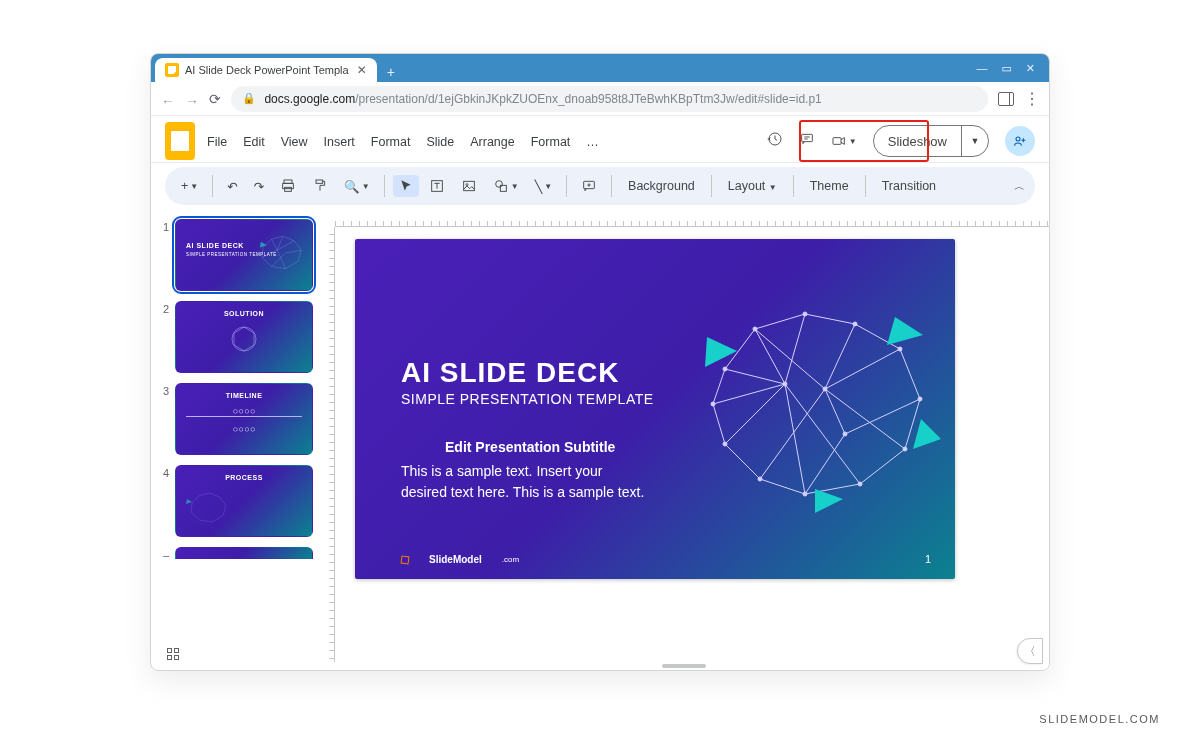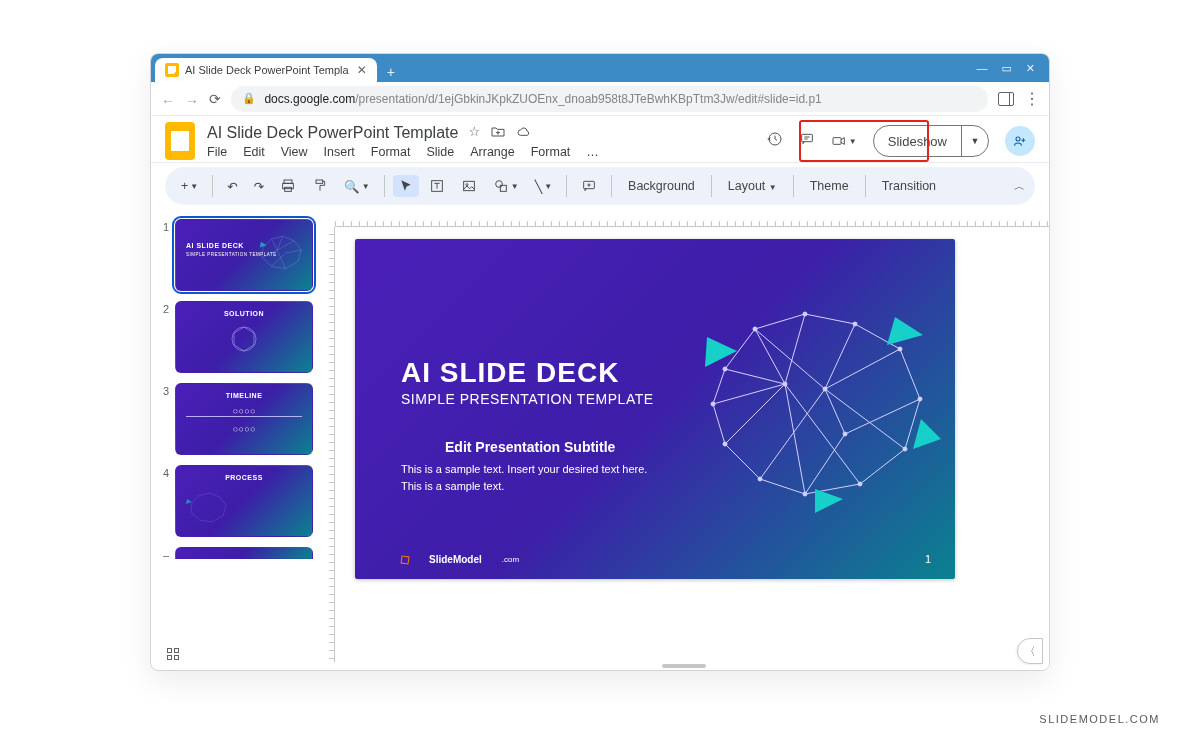--- a/index.html
+++ b/index.html
@@ -61,21 +61,21 @@
 
 .canvas-area { flex: 1; position: relative; background: #fff; display: flex; flex-direction: column; }
 .ruler-h { height: 16px; border-bottom: 1px solid #c4c7c5; margin-left: 16px; background: repeating-linear-gradient(90deg,#c4c7c5 0,#c4c7c5 1px,transparent 1px,transparent 8px); background-size: 8px 6px; background-position: 0 10px; background-repeat: repeat-x; }
 .canvas-row { flex:1; display:flex; }
 .ruler-v { width: 16px; border-right: 1px solid #c4c7c5; background: repeating-linear-gradient(0deg,#c4c7c5 0,#c4c7c5 1px,transparent 1px,transparent 8px); background-size: 6px 8px; background-position: 10px 0; background-repeat: repeat-y; }
 .canvas-scroll { flex: 1; overflow: auto; padding: 12px 20px 20px 20px; }
 .slide { width: 600px; height: 340px; background: linear-gradient(135deg,#4a1fb8 0%,#3d1ea8 50%,#0b8290 100%); border-radius: 2px; box-shadow: 0 1px 4px rgba(0,0,0,0.25); position: relative; color: #fff; overflow: hidden; }
 .slide-title { position: absolute; left: 46px; top: 118px; font-size: 28px; font-weight: 900; letter-spacing: 1px; }
 .slide-subtitle { position: absolute; left: 46px; top: 152px; font-size: 14px; font-weight: 500; letter-spacing: 0.5px; }
 .slide-editsub { position: absolute; left: 46px; top: 200px; font-size: 14px; font-weight: 700; padding-left: 44px; }
-.slide-body { position: absolute; left: 46px; top: 222px; font-size: 11px; line-height: 1.5; max-width: 250px; }
+.slide-body { position: absolute; left: 46px; top: 222px; font-size: 14px; line-height: 1.5; max-width: 250px; }
 .slide-footer-logo { position: absolute; left: 46px; bottom: 14px; font-size: 10px; font-weight: 600; display:flex; align-items:center; gap:20px; }
 .slide-footer-logo .sq { width:8px; height:8px; border:1.5px solid #ff7a00; transform: rotate(8deg); }
 .slide-pagenum { position: absolute; right: 24px; bottom: 14px; font-size: 11px; }
 .brain { position: absolute; right: 10px; top: 50px; width: 280px; height: 230px; }
 .brain svg { width:100%; height:100%; }
 
 .bottom-left { position: absolute; left: 16px; bottom: 10px; display:flex; gap:4px; }
 .grid-icon div { width:5px; height:5px; border:1px solid #5f6368; }
 .grid-icon { display:grid; grid-template-columns: repeat(2,1fr); gap:2px; }
 
@@ -116,33 +116,20 @@
       <span class="lock">🔒</span>
       <span><span class="url-dark">docs.google.com</span><span class="url-gray">/presentation/d/1ejGbkinJKpkZUOEnx_dnoab958t8JTeBwhKBpTtm3Jw/edit#slide=id.p1</span></span>
     </div>
     <div class="panel-icon"></div>
     <span class="kebab">⋮</span>
   </div>
 
   <div class="app-header" style="position:relative;">
     <div class="slides-logo"></div>
     <div class="title-col">
-      <div class="title-row">
-        <span class="doc-title">AI Slide Deck PowerPoint Template</span>
-        <div class="title-icons">
-          <span>☆</span>
-          <span><svg class="icn" viewBox="0 0 24 24">
-                <path d="M3 6h6l2 2h10v10H3z"></path>
-                <path d="M12 10v6M9 13h6"></path>
-              </svg></span>
-          <span><svg class="icn" viewBox="0 0 24 24">
-                <path d="M7 17a4 4 0 010-8 5 5 0 019.6 1.5A3.5 3.5 0 0117 17H7z"></path>
-              </svg></span>
-        </div>
-      </div>
       <div class="menus">
         <span>File</span>
         <span>Edit</span>
         <span>View</span>
         <span>Insert</span>
         <span>Format</span>
         <span>Slide</span>
         <span>Arrange</span>
         <span>Format</span>
         <span>…</span>

